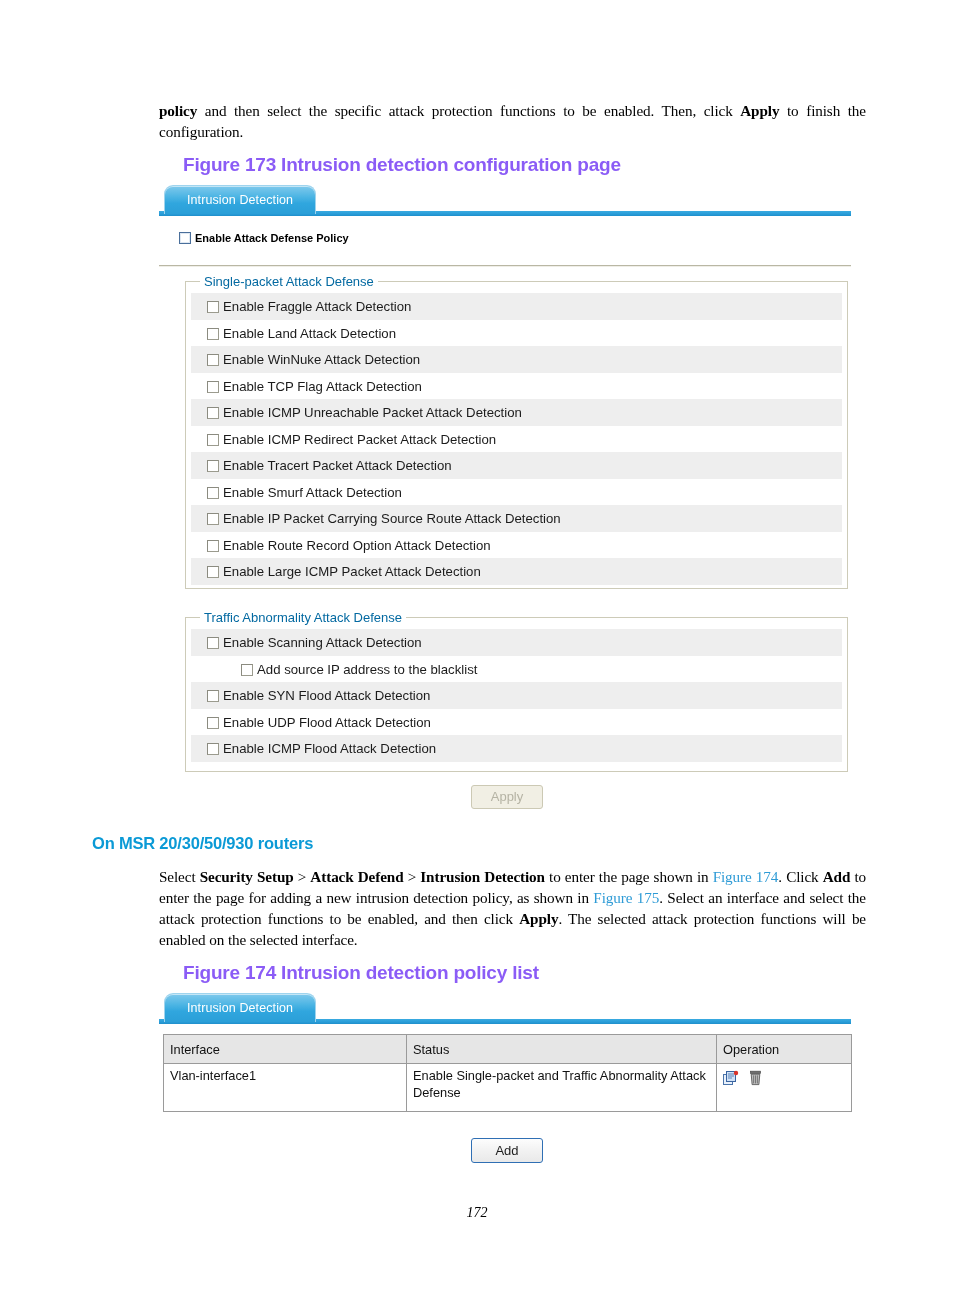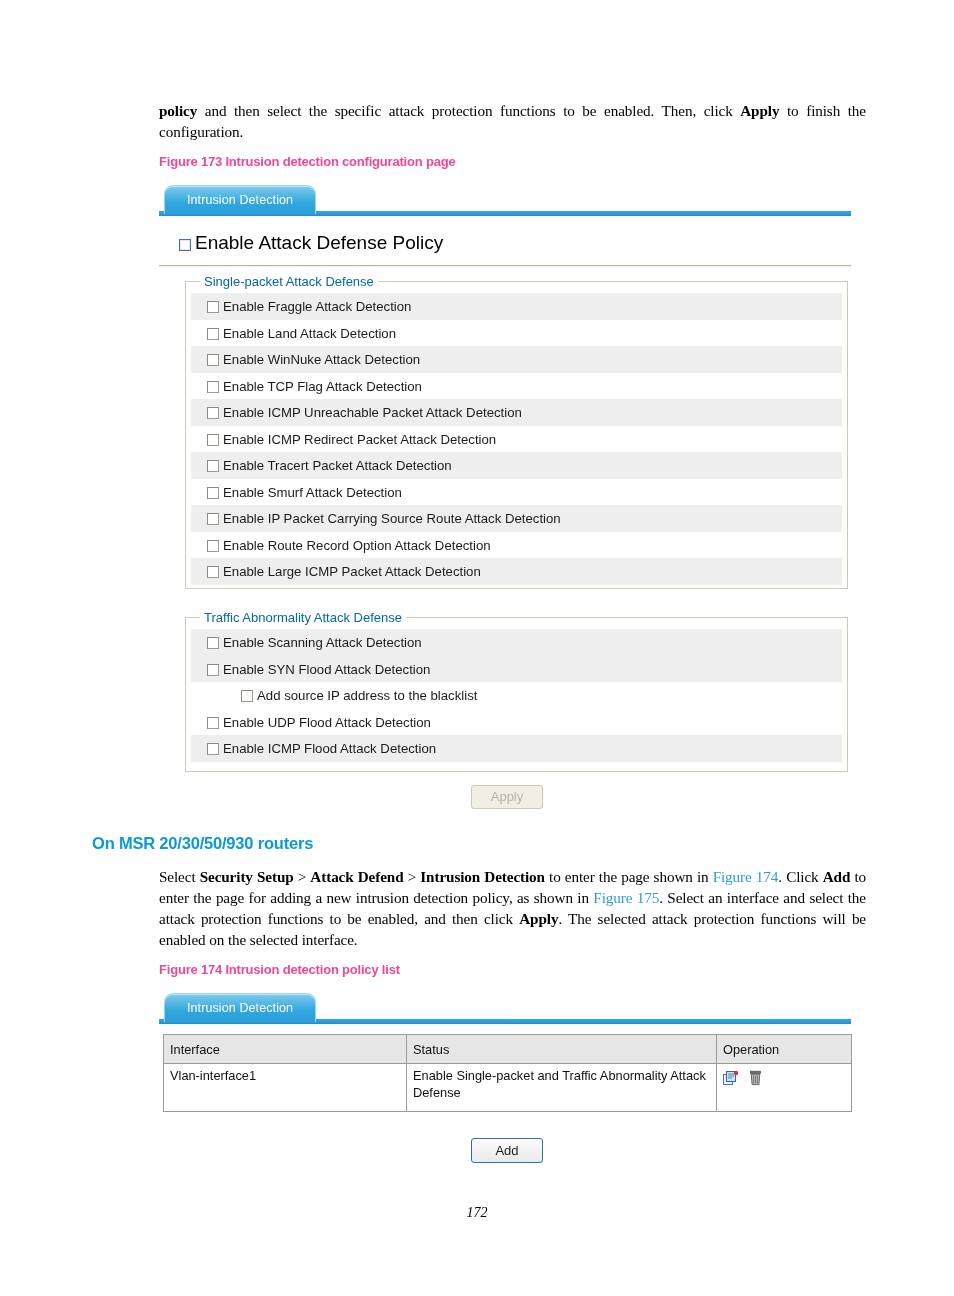--- a/index.html
+++ b/index.html
@@ -30,26 +30,27 @@
     font-size: 15.2px;
     line-height: 21px;
     color: #000;
     text-align: justify;
     letter-spacing: -0.1px;
   }
   .body-text b { font-weight: bold; }
 
   .fig-caption {
     position: absolute;
-    color: #ec4899;
+    color: #8b5cf6;
     font-family: "Liberation Sans", sans-serif;
     font-weight: bold;
-    font-size: 13px;
+    font-size: 19px;
     letter-spacing: -0.2px;
     white-space: nowrap;
+    margin-left: 24px;
   }
 
   .sect-head {
     position: absolute;
     color: #0b9ad6;
     font-family: "Liberation Sans", sans-serif;
     font-weight: bold;
     font-size: 16.5px;
     letter-spacing: -0.2px;
     white-space: nowrap;
@@ -128,22 +129,23 @@
 
   .cb-row-label {
     font-size: 13.2px;
     font-family: "Liberation Sans", sans-serif;
     color: #1b1b1b;
     white-space: nowrap;
   }
 
   .top-check {
     position: absolute;
-    font-size: 19px;
-    white-space: nowrap;
+    font-size: 11px;
+    white-space: nowrap;
+    font-weight: bold;
   }
 
   
   .fset {
     position: absolute;
     box-sizing: border-box;
     border: 1px solid #cdcbb8;
     background: #ffffff;
   }
   .fset-legend {
@@ -263,22 +265,22 @@
           <div class="row alt"><span class="cb"></span><span class="cb-row-label">Enable IP Packet Carrying Source Route Attack Detection</span></div>
           <div class="row"><span class="cb"></span><span class="cb-row-label">Enable Route Record Option Attack Detection</span></div>
           <div class="row alt"><span class="cb"></span><span class="cb-row-label">Enable Large ICMP Packet Attack Detection</span></div>
         </div>
     </div>
 
     <div class="fset" style="left:26px; top:432px; width:663px; height:155px;">
       <div class="fset-legend">Traffic Abnormality Attack Defense</div>
       <div class="rows" id="ta-rows">
           <div class="row alt"><span class="cb"></span><span class="cb-row-label">Enable Scanning Attack Detection</span></div>
+          <div class="row indent"><span class="cb"></span><span class="cb-row-label">Add source IP address to the blacklist</span></div>
           <div class="row alt"><span class="cb"></span><span class="cb-row-label">Enable SYN Flood Attack Detection</span></div>
-          <div class="row indent"><span class="cb"></span><span class="cb-row-label">Add source IP address to the blacklist</span></div>
           <div class="row"><span class="cb"></span><span class="cb-row-label">Enable UDP Flood Attack Detection</span></div>
           <div class="row alt"><span class="cb"></span><span class="cb-row-label">Enable ICMP Flood Attack Detection</span></div>
         </div>
     </div>
 
     <div class="btn disabled" style="left:312px; top:600px; width:72px; height:24px; line-height:22px;">Apply</div>
   </div>
 
   <div class="sect-head" style="left:92px; top:834px;">On MSR 20/30/50/930 routers</div>
 

